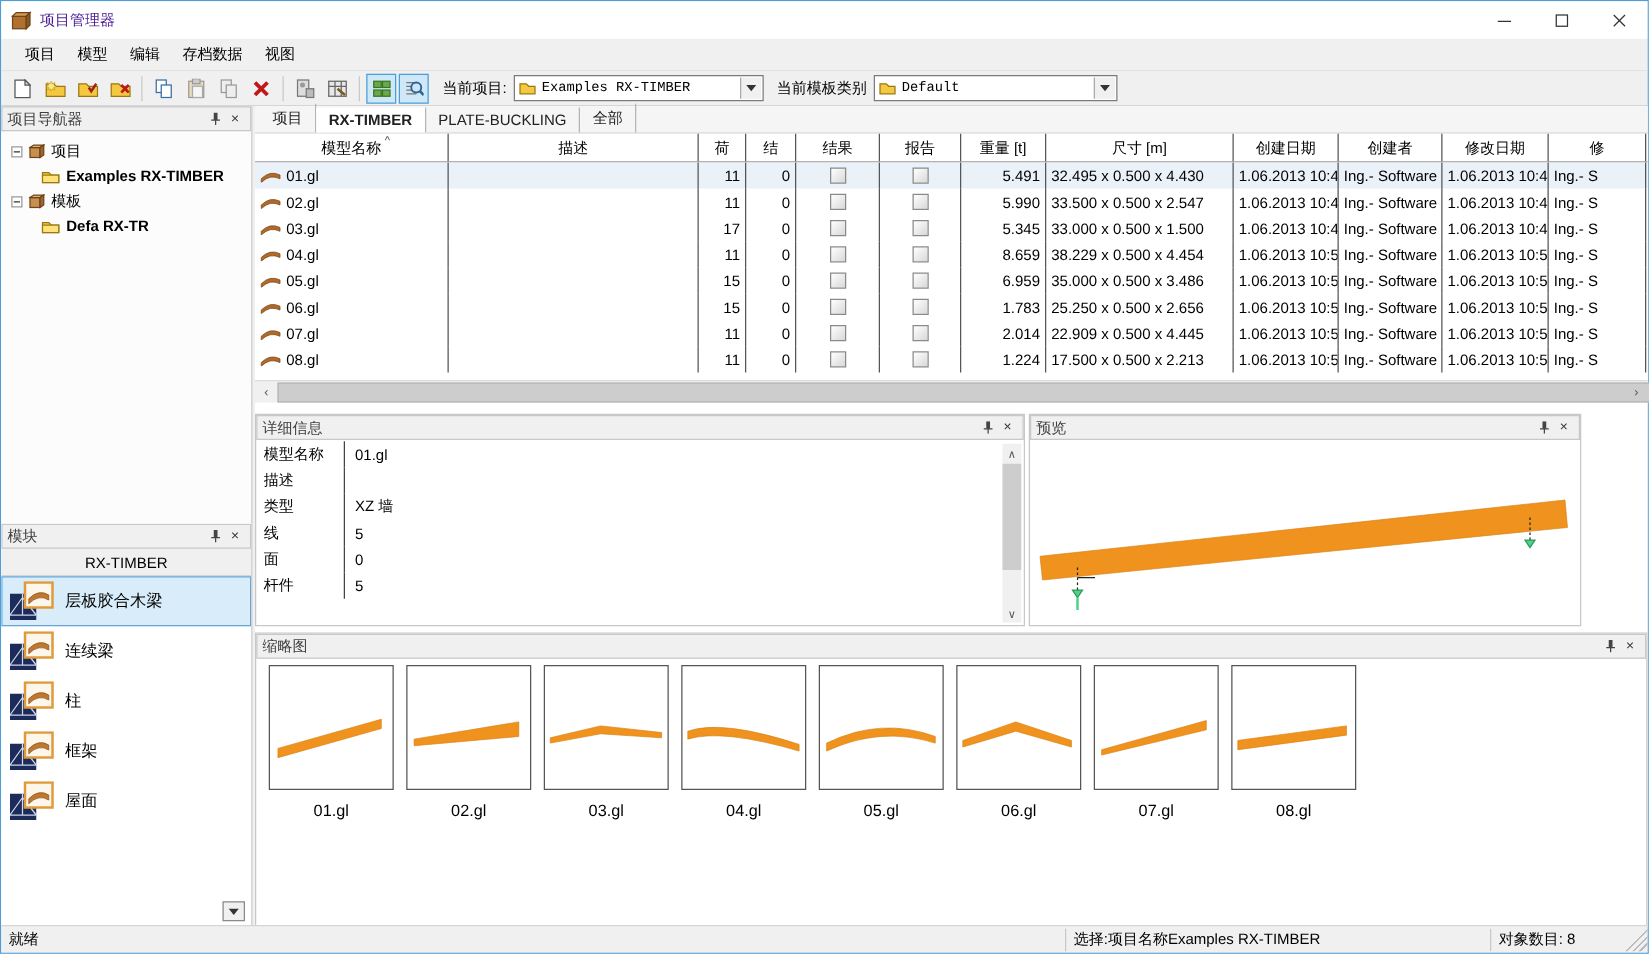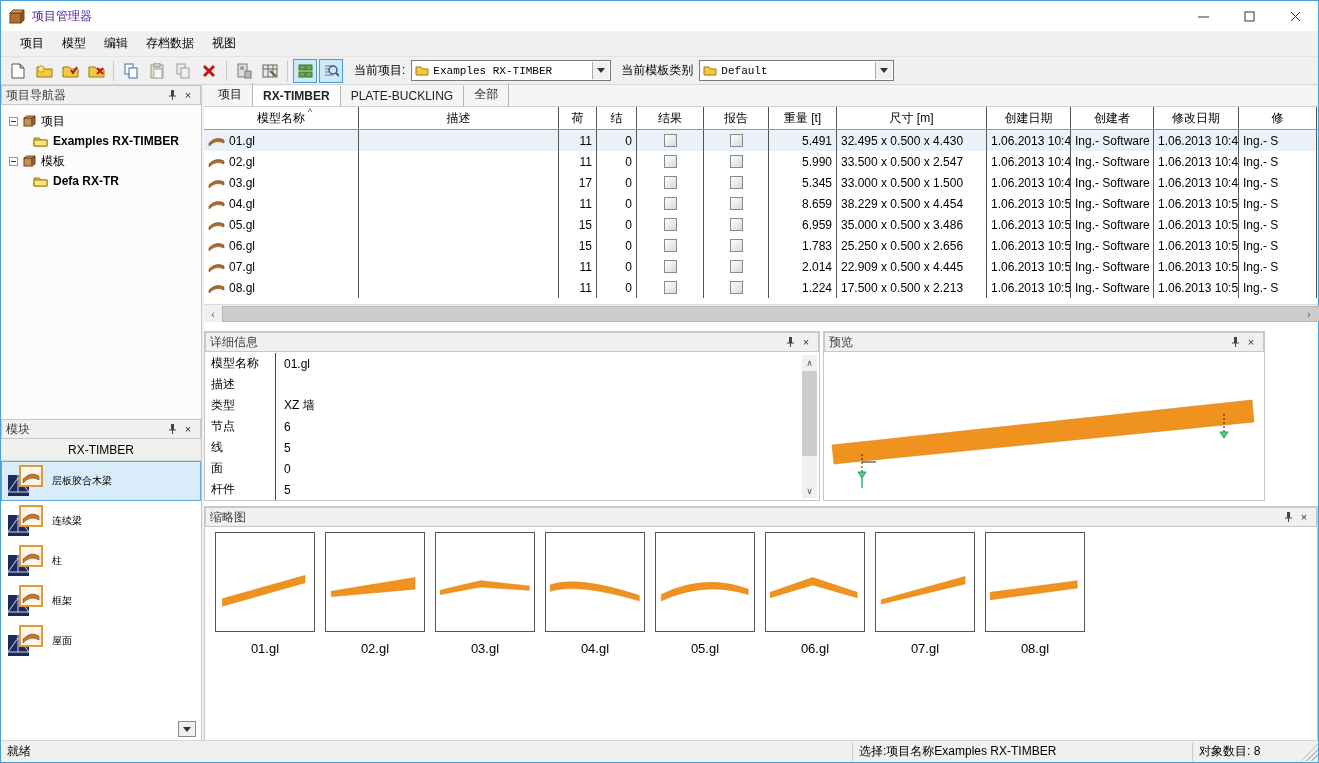--- a/index.html
+++ b/index.html
@@ -45,21 +45,21 @@
   .expander::after { content:""; position:absolute; left:1px; top:3px; width:5px; height:1px; background:#333; }
   .tree-child { padding-left:30px; }
   .tree-label { margin-left:5px; }
   .tree-label.bold { font-weight:bold; }
 
   
   .modules { position:absolute; left:0; top:334px; width:201px; height:322px; background:#fff; border-right:1px solid #c8c8c8; overflow:hidden; }
   .mod-group { height:22px; background:#f0f0f0; border-bottom:1px solid #d5d5d5; display:flex; align-items:center; justify-content:center; font-size:12px; }
   .mod-item { height:40px; display:flex; align-items:center; padding-left:6px; border:1px solid transparent; }
   .mod-item.selected { background:#d9ecfa; border:1px solid #66a7d8; }
-  .mod-item .mlabel { margin-left:8px; font-size:10px; }
+  .mod-item .mlabel { margin-left:8px; font-size:13px; }
   .mod-scroll { position:absolute; right:5px; bottom:4px; width:18px; height:16px; background:#f0f0f0; border:1px solid #8a8a8a; display:flex; align-items:center; justify-content:center; }
 
   
   .tabstrip { height:22px; background:#f5f5f5; border-bottom:1px solid #d0d0d0; display:flex; align-items:flex-end; padding-left:4px; }
   .tab { padding:3px 10px 3px 10px; border-right:1px solid #b5b5b5; color:#222; }
   .tab.active { font-weight:bold; background:#fff; }
 
   
   .mtable { position:relative; background:#fff; }
   .thead { display:flex; height:23px; border-bottom:1px solid #9a9a9a; background:#fff; }
@@ -603,24 +603,20 @@
               </div>
               <div class="dt-field">
                 <span class="dt-label">描述</span>
                 <span class="dt-value"></span>
               </div>
               <div class="dt-field">
                 <span class="dt-label">类型</span>
                 <span class="dt-value">XZ 墙</span>
               </div>
               <div class="dt-field">
-                <span class="dt-label">节点</span>
-                <span class="dt-value">6</span>
-              </div>
-              <div class="dt-field">
                 <span class="dt-label">线</span>
                 <span class="dt-value">5</span>
               </div>
               <div class="dt-field">
                 <span class="dt-label">面</span>
                 <span class="dt-value">0</span>
               </div>
               <div class="dt-field">
                 <span class="dt-label">杆件</span>
                 <span class="dt-value">5</span>

